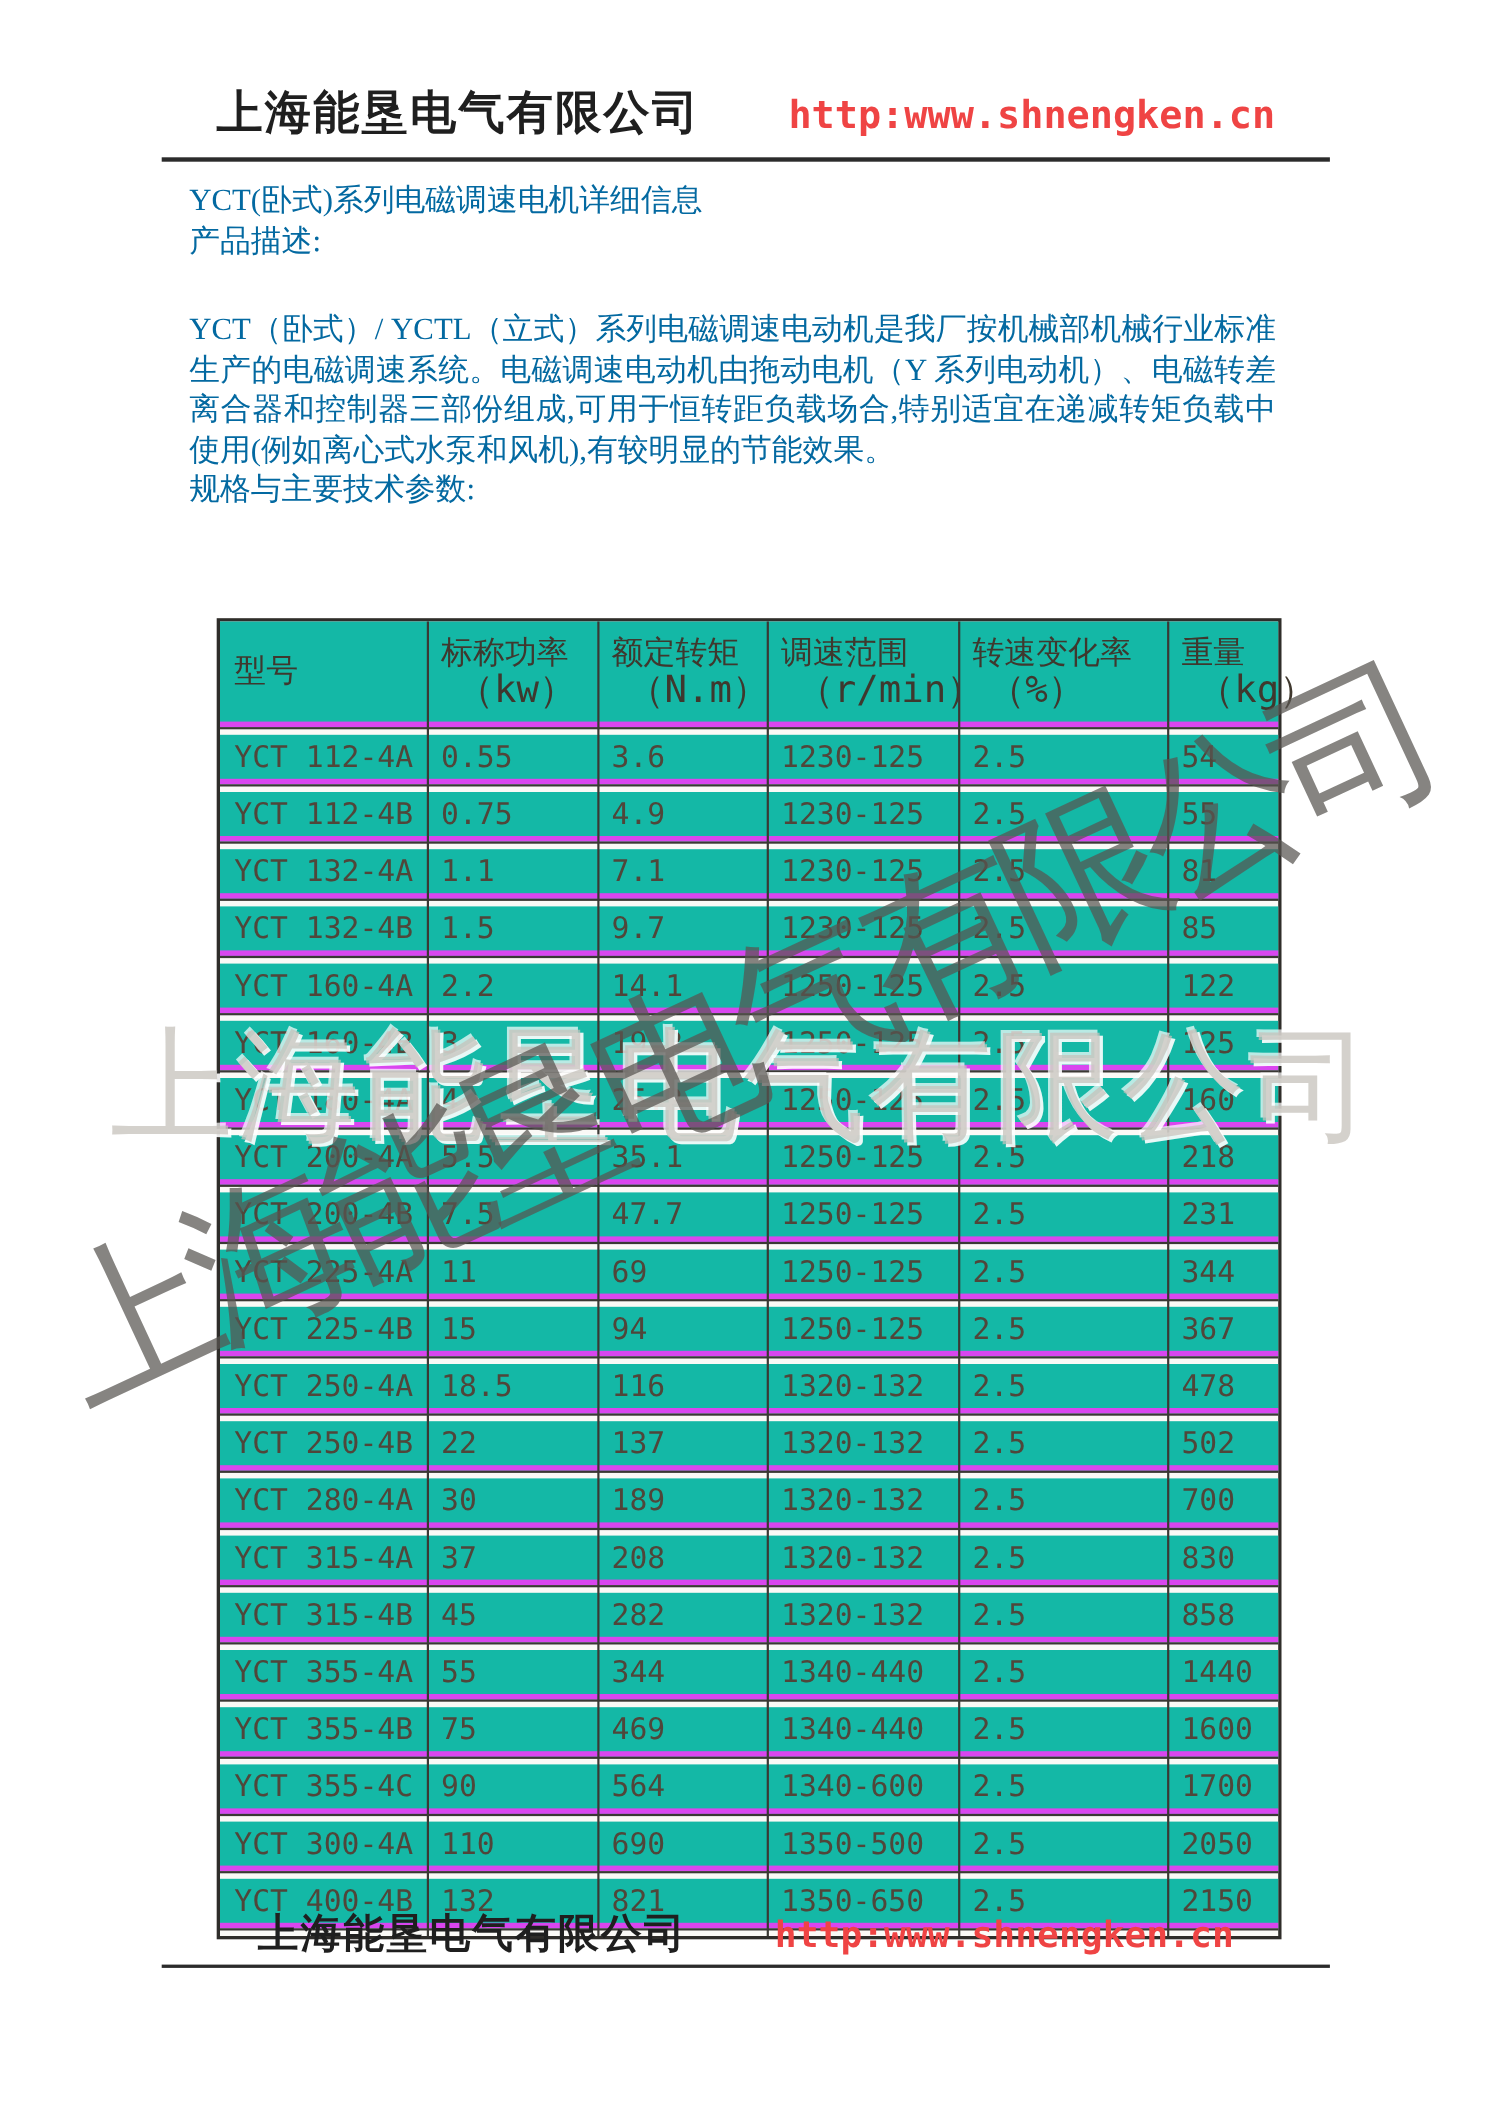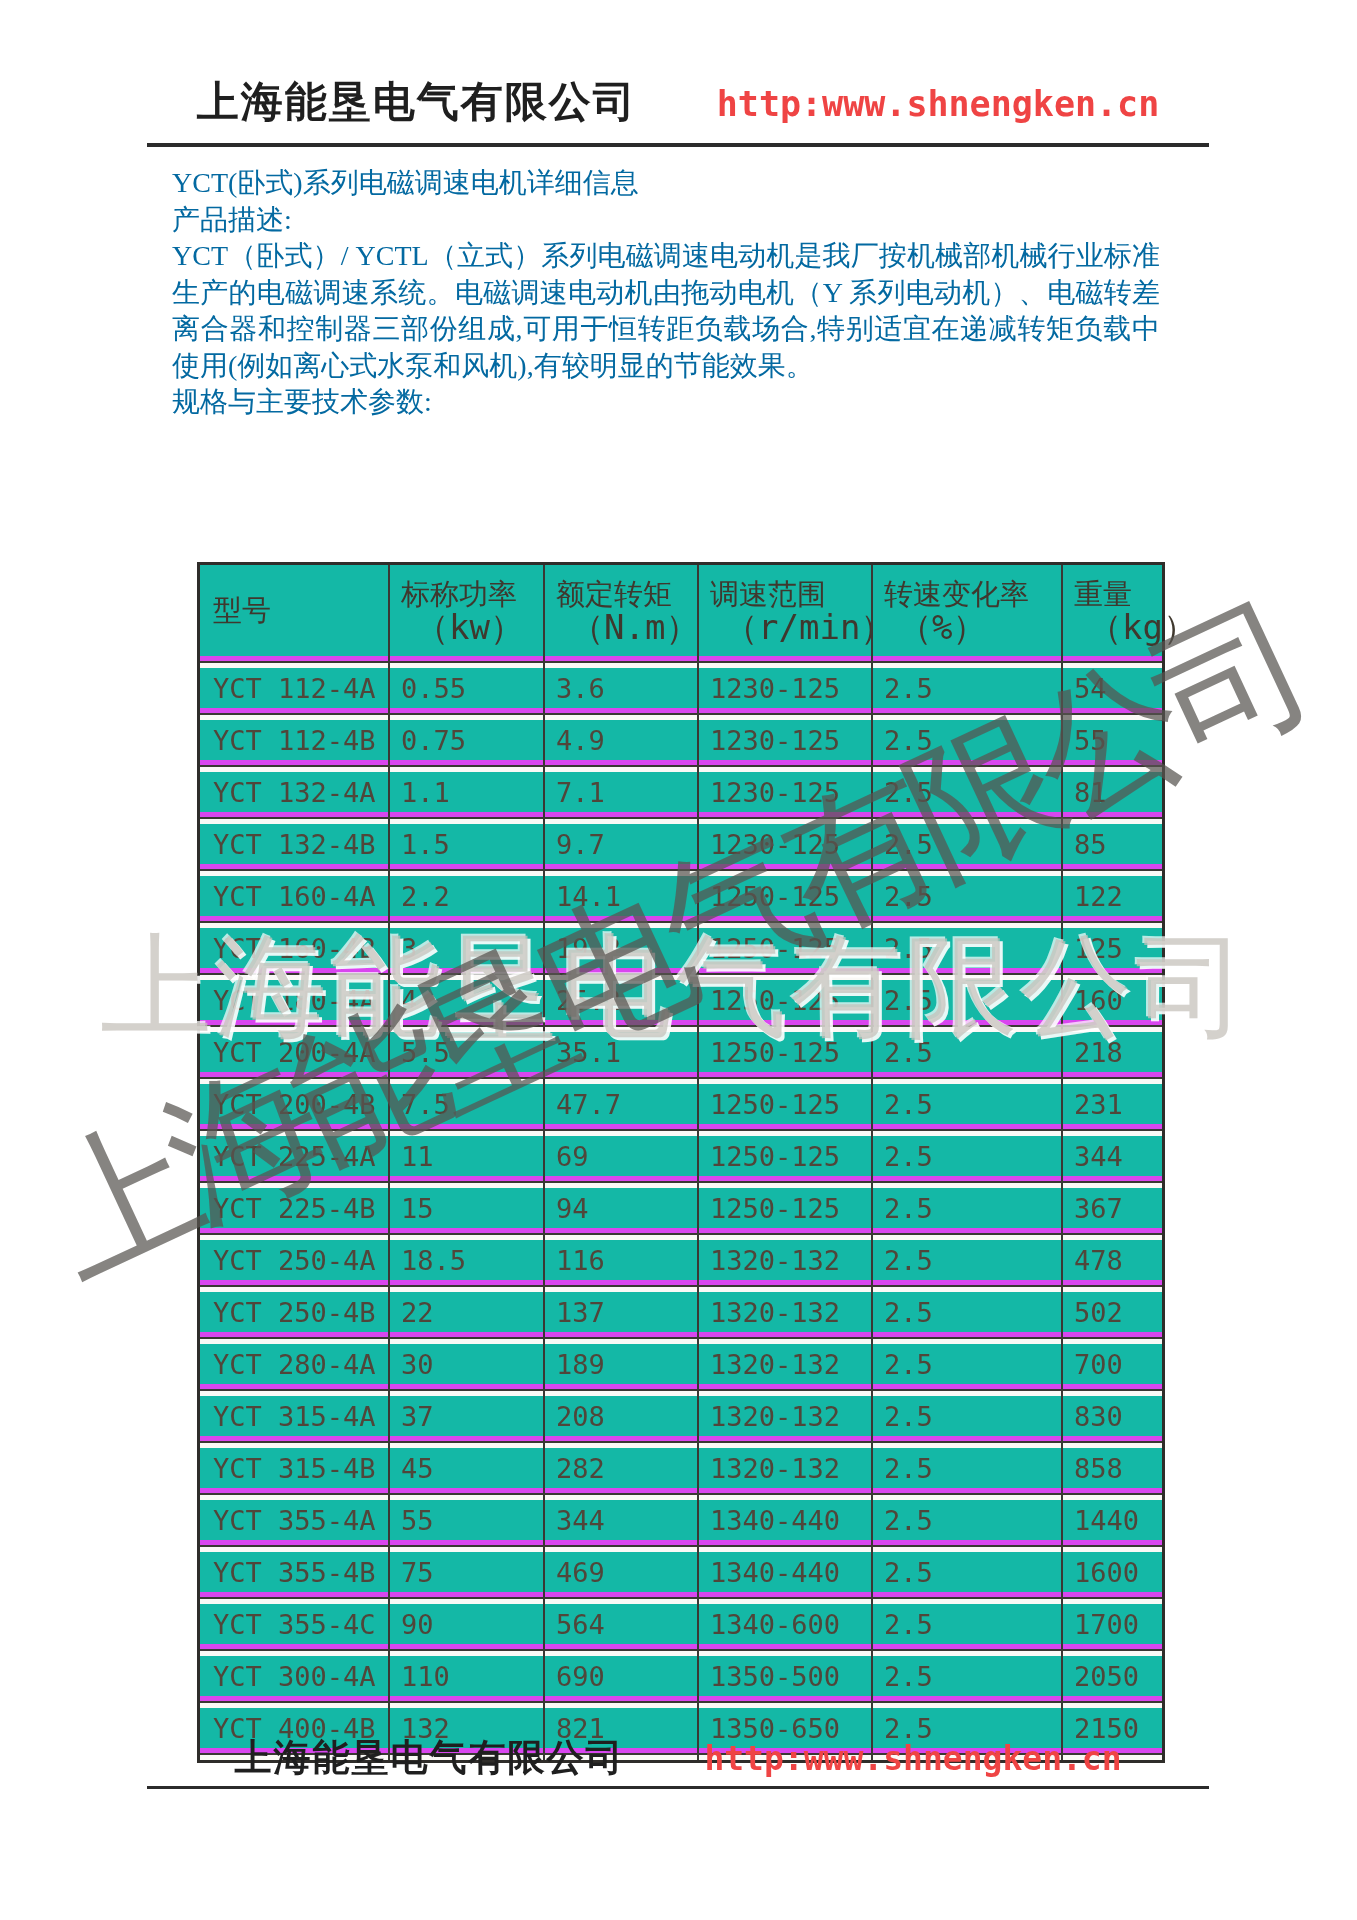--- a/index.html
+++ b/index.html
@@ -31,21 +31,21 @@
   .bar-footer .site-url { font-size:33px; }
   .rule { position:absolute; left:147px; width:1062px; background:#2b2b2b; }
   .rule-header { top:143px; height:4px; }
   .rule-footer { top:1786px; height:3px; }
 
   
   .body-text {
     position:absolute; left:172px; top:165px; width:988px;
     font-size:28px; line-height:36.5px; color:#0369a1;
   }
-  .body-text p { text-align:justify; text-align-last:left; }
+  .body-text p { text-align:justify; text-align-last:left;margin-top:44px; }
 
   
   .spec-table {
     position:absolute; left:197px; top:562px; width:968px;
     border:3px solid #2f2d2a; background:#faf9f6;
   }
   .t-row {
     display:grid;
     grid-template-columns:188px 155px 154px 174px 190px 1fr;
     background:#14b8a6;

